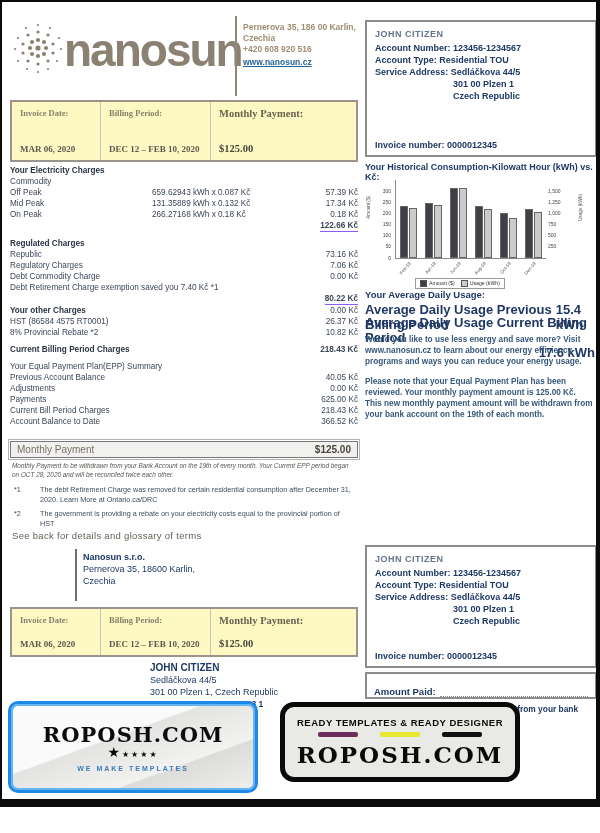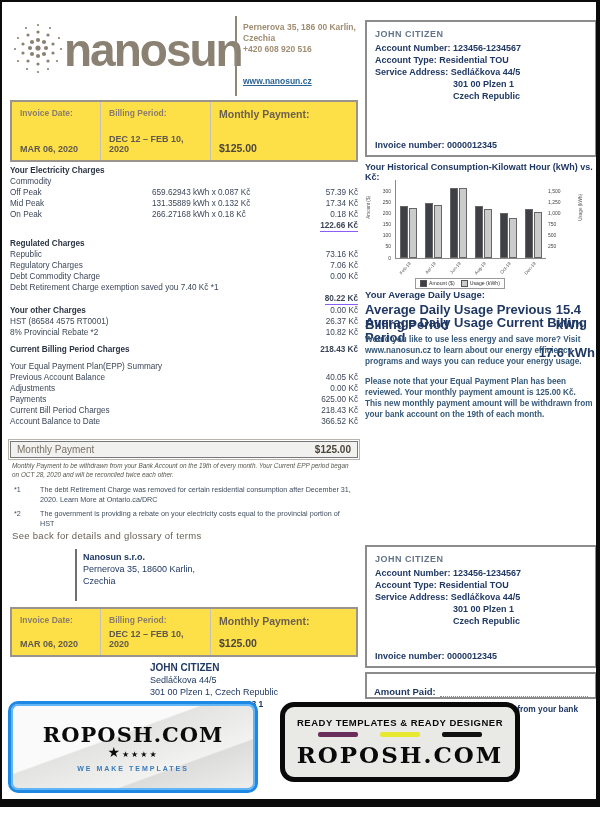--- a/index.html
+++ b/index.html
@@ -6,31 +6,31 @@
   .page{position:relative;width:600px;height:807px;background:#fff;box-sizing:border-box;
         border:2px solid #0b0b0b;border-right-width:4px;border-bottom-width:8px;
         font-family:"Liberation Sans",sans-serif;overflow:hidden;color:#3c4658;}
   .abs{position:absolute;}
 
   
   .logo-wrap{left:10px;top:18px;display:flex;align-items:center;}
   .logo-text{font-size:46px;font-weight:bold;color:#8a8172;letter-spacing:-2px;line-height:1;}
   .hdr-divider{left:233px;top:14px;width:2px;height:80px;background:#8f8778;}
   .hdr-addr{left:241px;top:20px;width:115px;font-size:8.5px;line-height:11px;color:#a08d72;font-weight:bold;}
-  .hdr-addr a{color:#2a6496;text-decoration:underline;display:inline-block;margin-top:21px;}
+  .hdr-addr a{color:#2a6496;text-decoration:underline;display:inline-block;margin-top:2px;}
 
   
   .acct-box{width:232px;height:137px;border:2px solid #8c8c8c;background:#fff;padding:6px 8px;box-sizing:border-box;font-size:9px;line-height:12px;}
   .acct-name{color:#64748b;font-weight:bold;letter-spacing:.5px;margin-bottom:2px;}
   .acct-line{color:#1f3864;font-weight:bold;}
   .acct-line .ind{padding-left:78px;}
   .acct-inv{position:absolute;left:8px;bottom:4px;color:#1f3864;font-weight:bold;}
 
   
-  .inv-box{width:348px;background:#fde047;border:2px solid #9a948c;box-sizing:border-box;display:flex;}
+  .inv-box{width:348px;background:#fef9c3;border:2px solid #9a948c;box-sizing:border-box;display:flex;font-family:Liberation Serif, serif;}
   .inv-col{padding:6px 8px;display:flex;flex-direction:column;justify-content:space-between;box-sizing:border-box;}
   .inv-col+.inv-col{border-left:1px solid #c7c2ba;}
   .inv-lab{font-size:8.5px;color:#8a7d6a;font-weight:bold;}
   .inv-val{font-size:9px;color:#5f594e;font-weight:bold;}
   .inv-lab.big{font-size:10.5px;color:#6b5f4e;}
   .inv-val.big{font-size:10.5px;color:#4c463c;}
 
   
   .charges{left:8px;top:163px;width:348px;}
   .c-row{position:relative;display:flex;font-size:8.2px;line-height:11px;color:#3c4658;}

